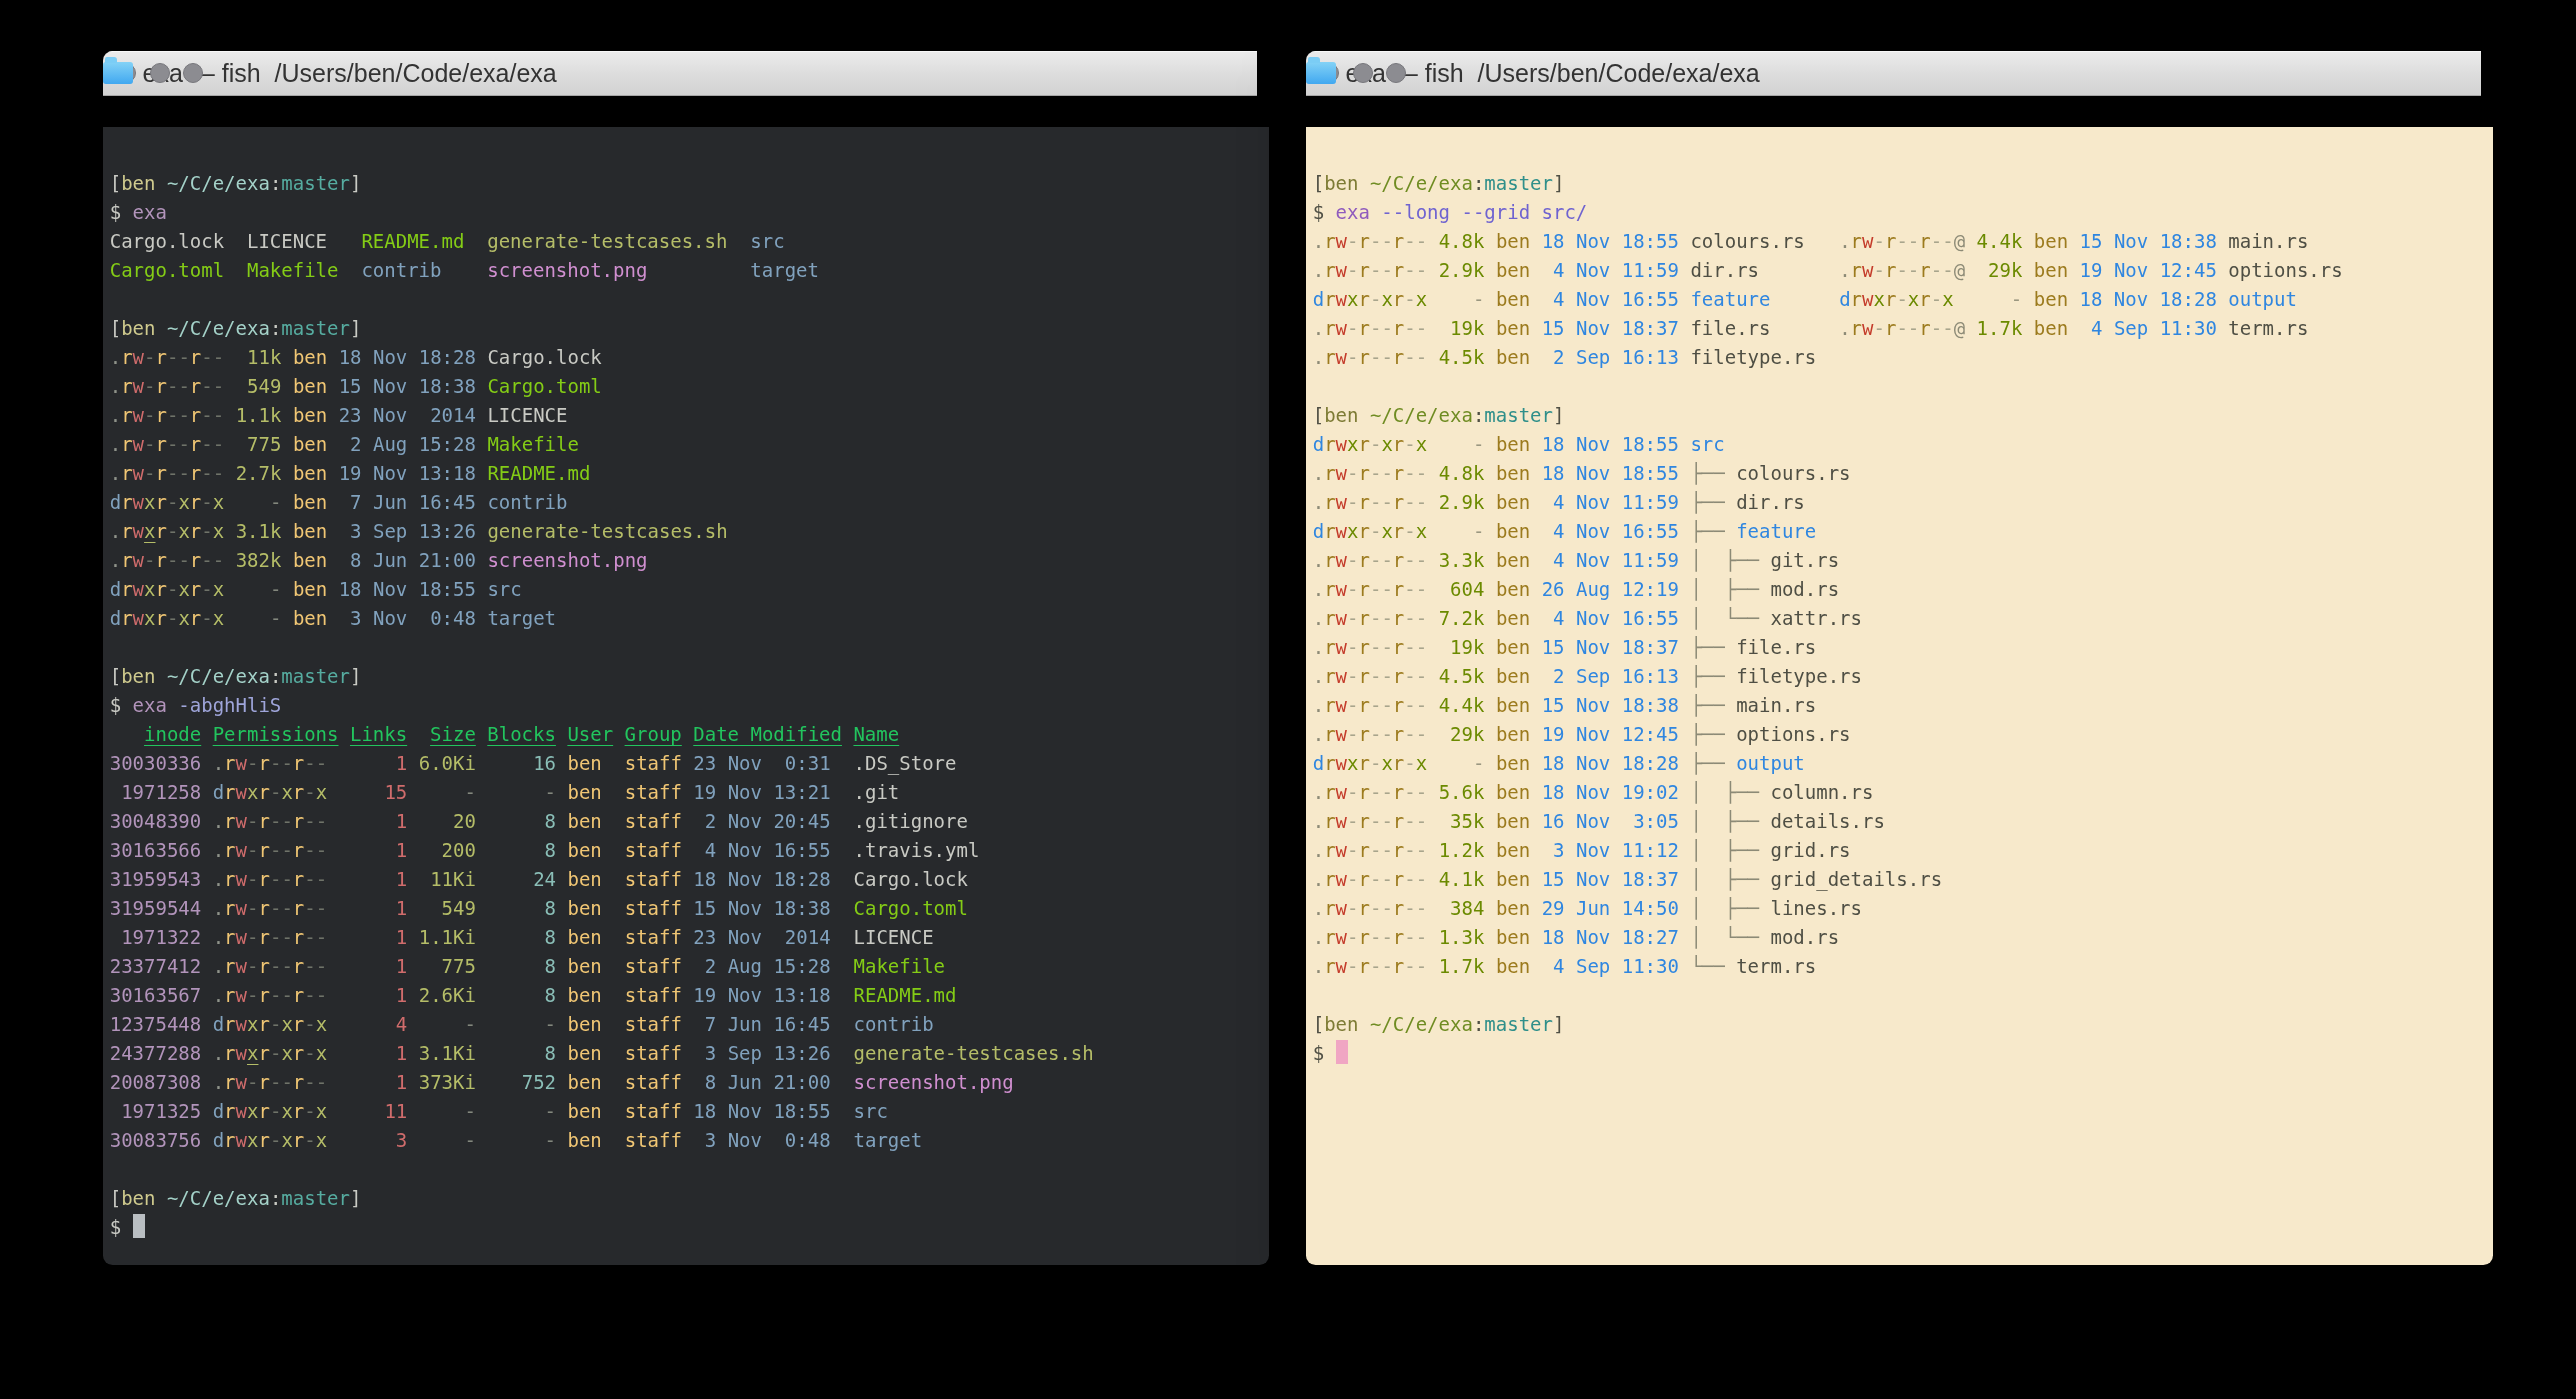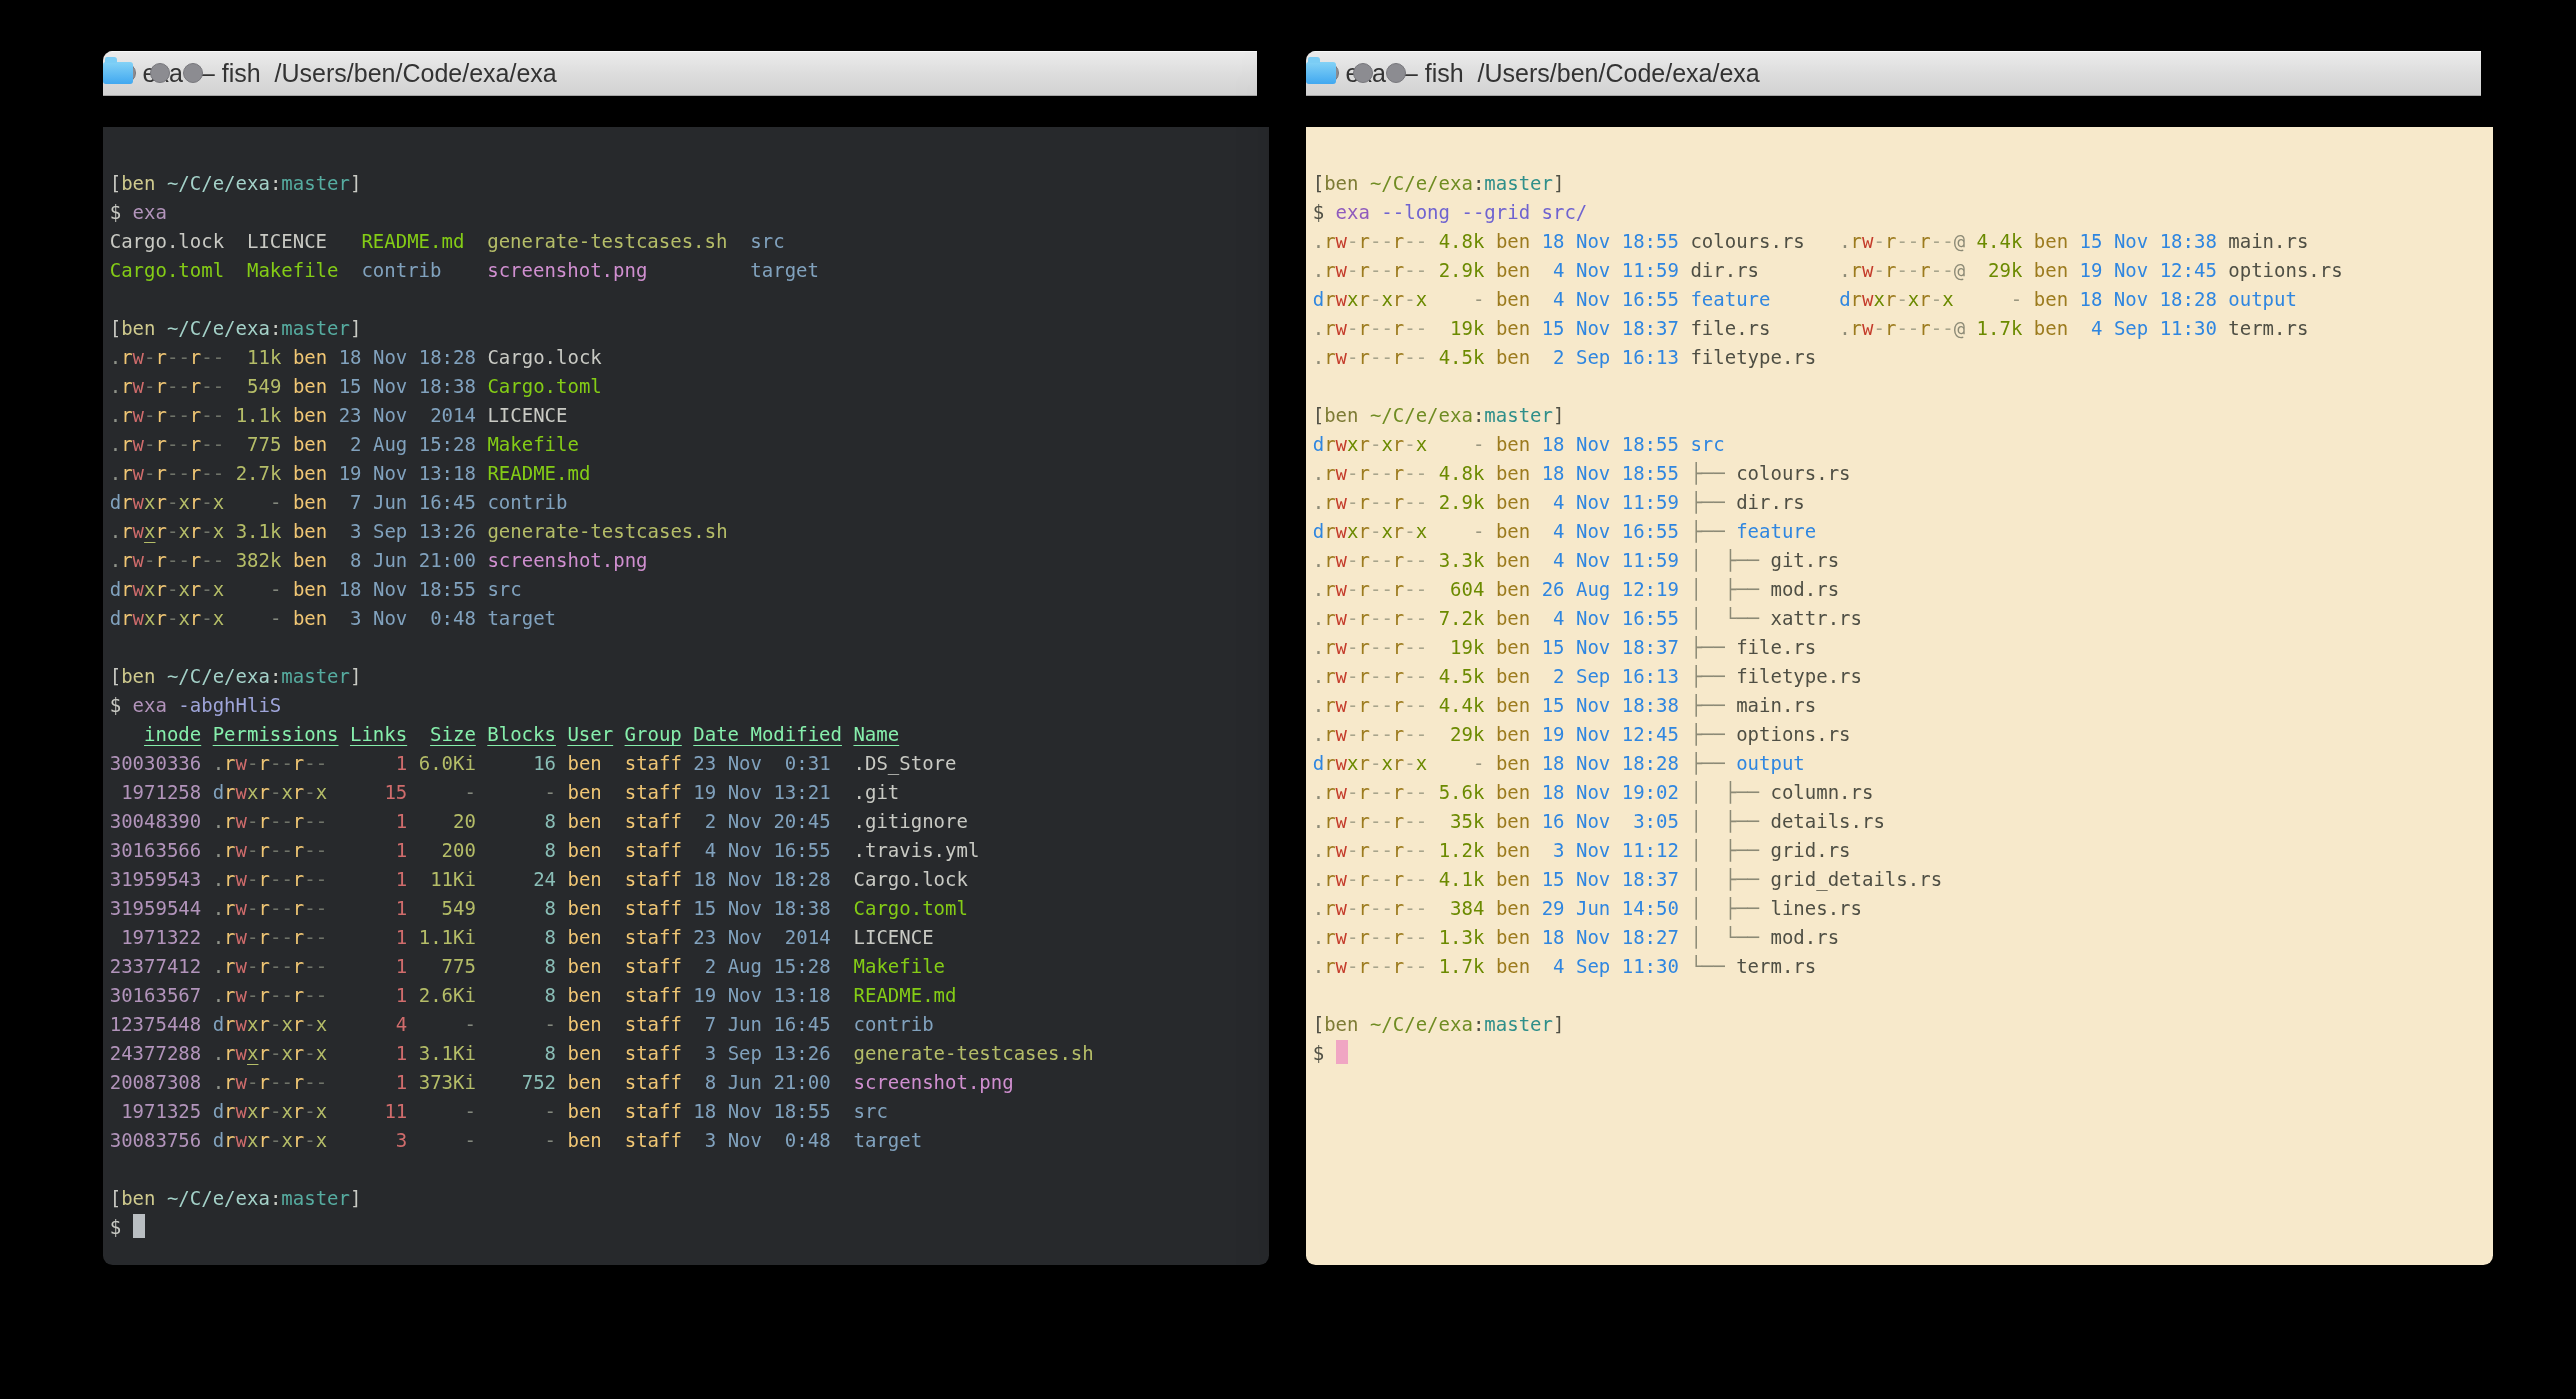--- a/index.html
+++ b/index.html
@@ -33,21 +33,21 @@
   .t-dark .s-gn{color:#b5bd68;}
   .t-dark .s-cy{color:#8abeb7;}
   .t-dark .s-bl{color:#81a2be;}
   .t-dark .s-pu{color:#b294bb;}
   .t-dark .s-ar{color:#9fa5da;}
   .t-dark .s-mg{color:#d08fd0;}
   .t-dark .s-kh{color:#cfca8e;}
   .t-dark .s-pth{color:#a4d2c9;}
   .t-dark .s-tl{color:#56aca0;}
   .t-dark .s-ylu{color:#84cc16;text-underline-offset:3.8px;}
-  .t-dark .s-hd{color:#86efac;text-decoration:underline;text-underline-offset:3.8px;}
+  .t-dark .s-hd{color:#22c55e;text-decoration:underline;text-underline-offset:3.8px;}
   .t-dark .s-pd{color:#81a2be;} .t-dark .s-pr{color:#f0c674;} .t-dark .s-pw{color:#d06c6c;}
   .t-dark .s-px{color:#b5bd68;} .t-dark .s-pp{color:#90948b;} .t-dark .s-pm{color:#6f7369;}
   .t-dark .s-cur{background:#b9bec2;color:transparent;display:inline-block;width:12.5px;height:24px;vertical-align:text-bottom;}
 
   
   .t-light .term{background:#f7e9cb;color:#4f4f44;}
   .t-light .s-fg{color:#4f4f44;}
   .t-light .s-gy{color:#8c8a76;}
   .t-light .s-dm{color:#9a9780;}
   .t-light .s-yl{color:#9c7b1e;}

